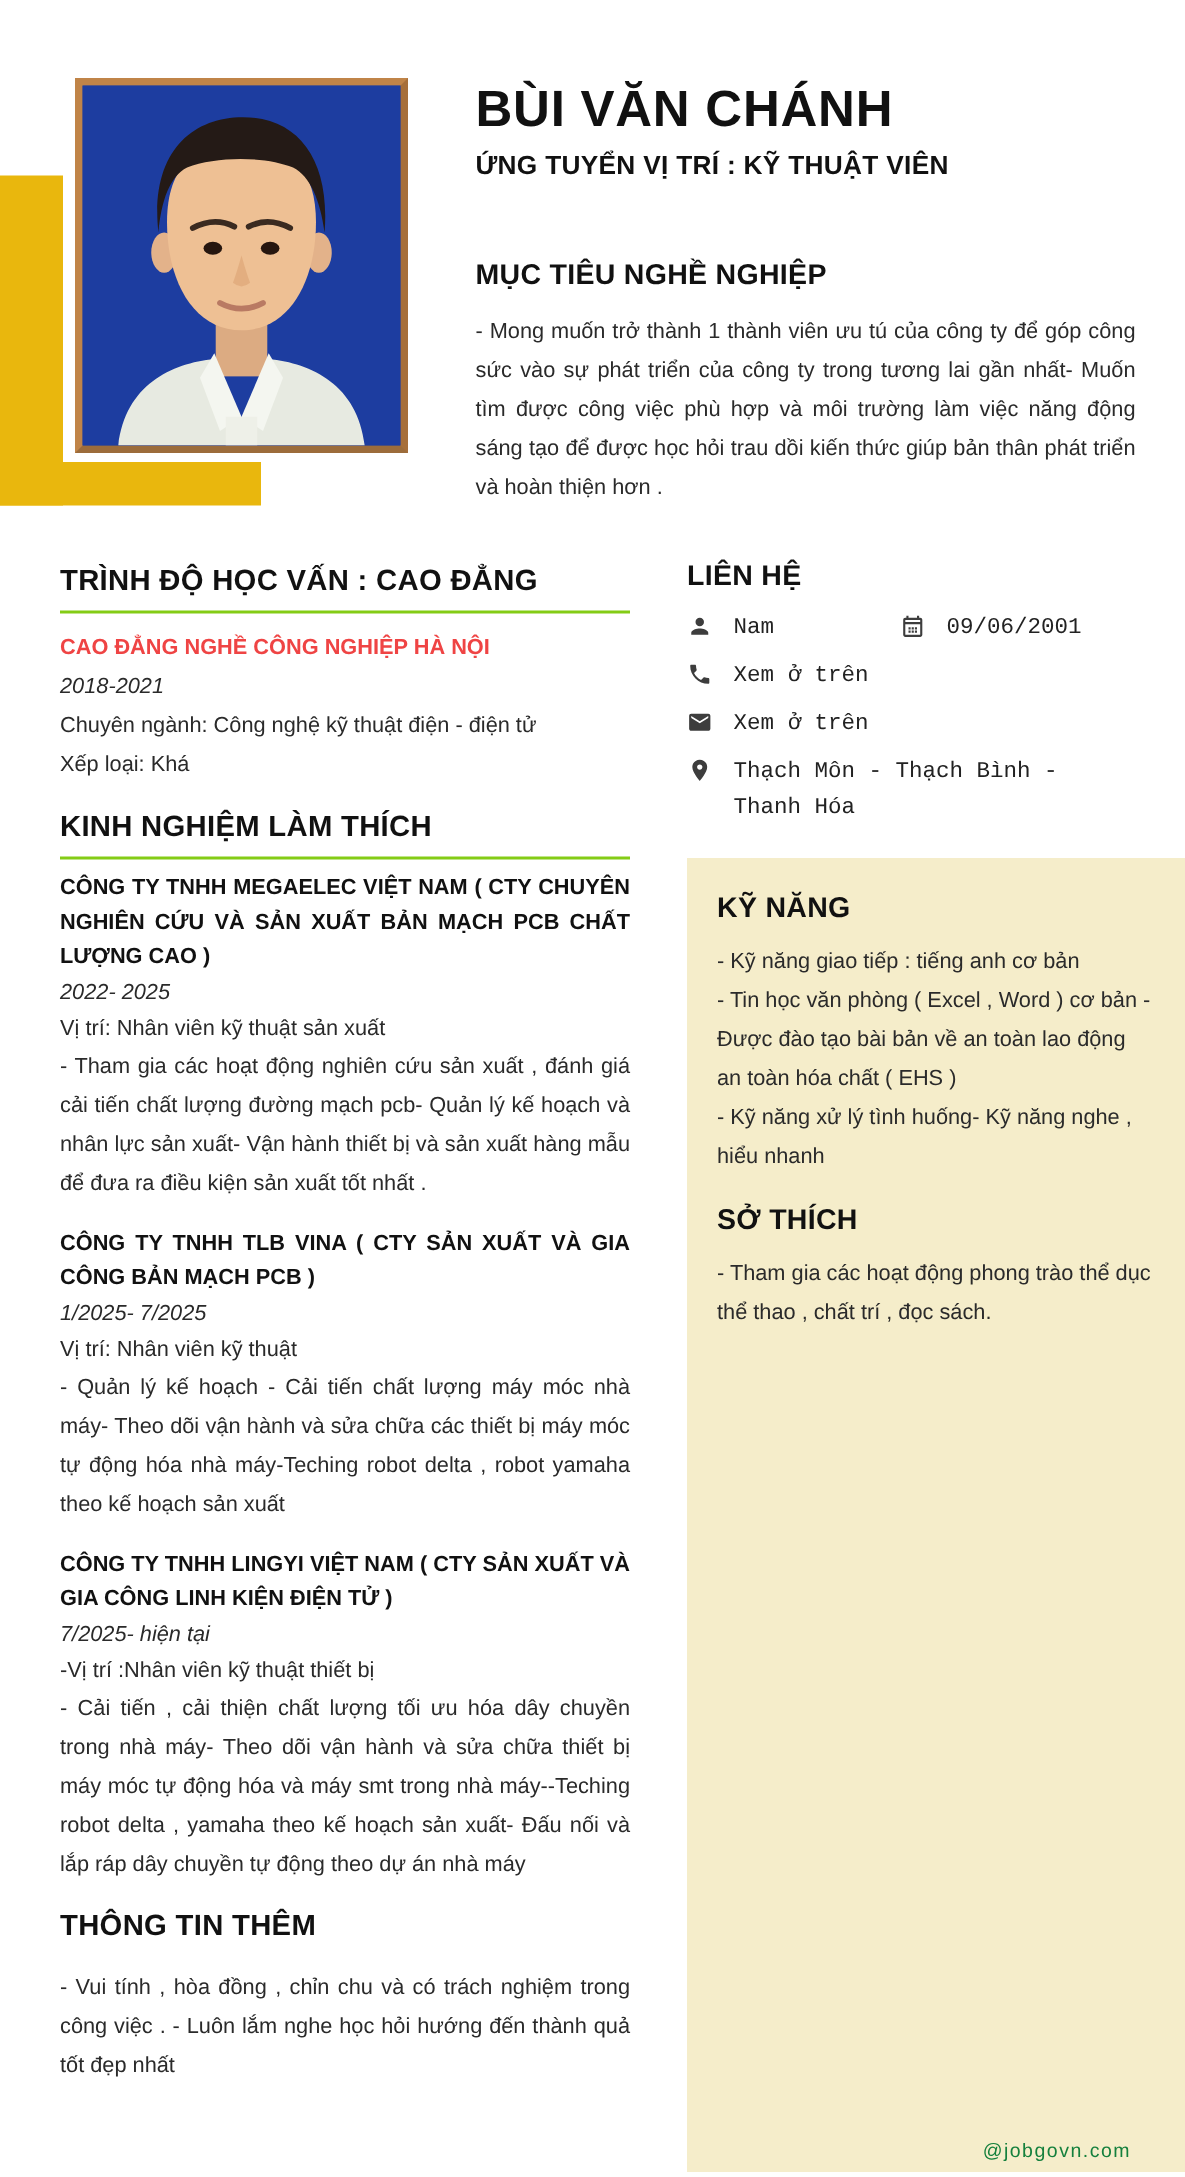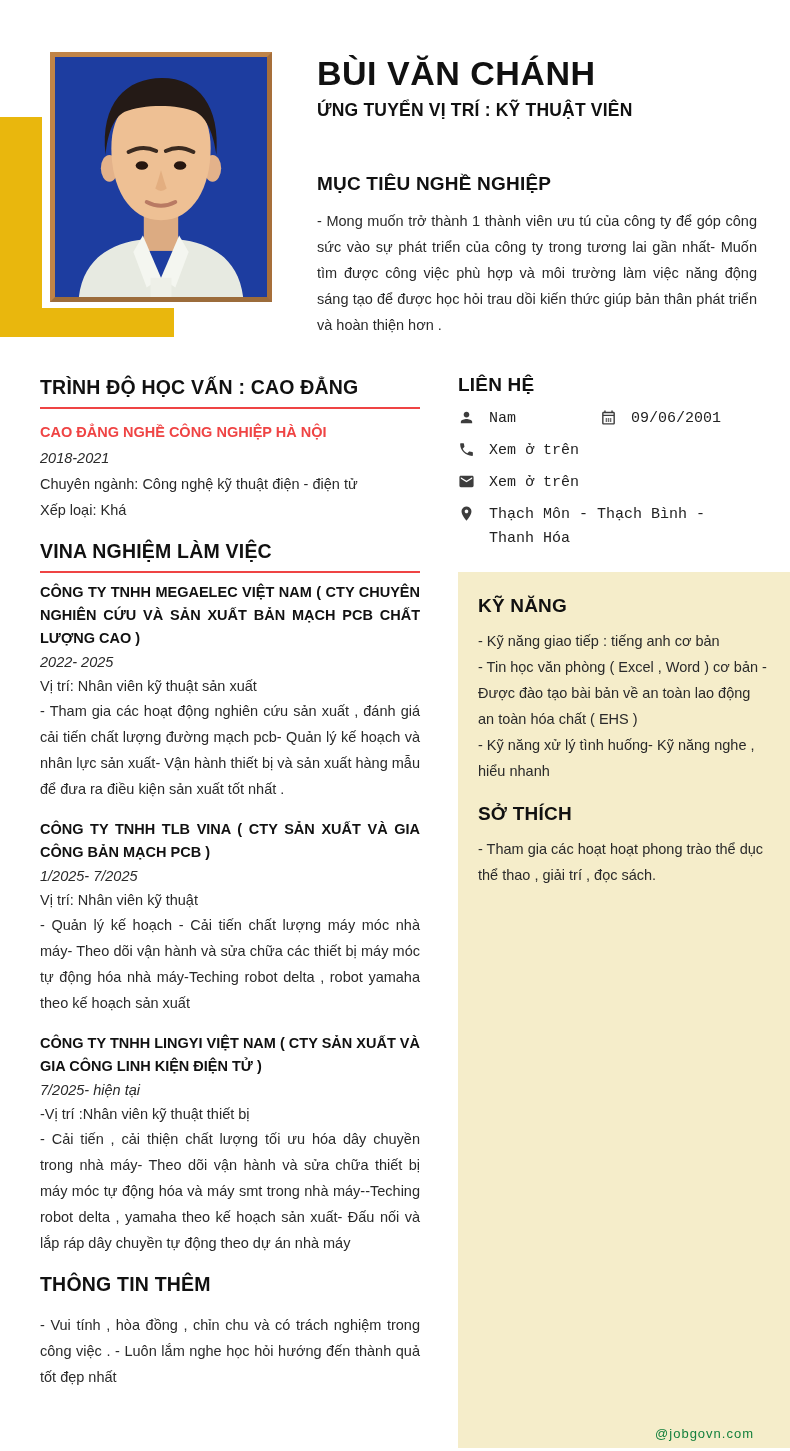--- a/index.html
+++ b/index.html
@@ -32,21 +32,21 @@
   .position { font-size: 17.5px; font-weight: bold; color: #111; margin-top: 7px; letter-spacing: 0.2px; }
 
   .objective { position: absolute; left: 317px; top: 172px; width: 440px; }
   .h-sub { font-size: 19px; font-weight: bold; color: #111; line-height: 24px; letter-spacing: 0.2px; }
   .objective p { margin-top: 12px; font-size: 14.5px; line-height: 26px; text-align: justify; }
 
   
   .left-col { position: absolute; left: 40px; top: 375px; width: 380px; }
   .sec-h {
     font-size: 19.5px; font-weight: bold; color: #111; line-height: 24px;
-    padding-bottom: 8px; border-bottom: 2px solid #ef4444; letter-spacing: 0.2px;
+    padding-bottom: 8px; border-bottom: 2px solid #84cc16; letter-spacing: 0.2px;
   }
   .sec-h.no-line { border-bottom: none; padding-bottom: 0; }
   .edu-block { margin-top: 10px; font-size: 14.5px; line-height: 26px; }
   .edu-block .bold { font-weight: bold; color: #ef4444; }
   .italic { font-style: italic; }
   .exp-head { margin-top: 16px; }
   .job { margin-top: 8px; }
   .job + .job { margin-top: 16px; }
   .job .company { font-size: 14.5px; font-weight: bold; color: #111; line-height: 23px; text-align: justify; }
   .job .period { font-size: 14.5px; font-style: italic; line-height: 24px; }
@@ -122,21 +122,21 @@
 
   <div class="left-col">
     <div class="sec-h">TRÌNH ĐỘ HỌC VẤN : CAO ĐẲNG</div>
     <div class="edu-block">
       <div class="bold">CAO ĐẲNG NGHỀ CÔNG NGHIỆP HÀ NỘI</div>
       <div class="italic">2018-2021</div>
       <div>Chuyên ngành: Công nghệ kỹ thuật điện - điện tử</div>
       <div>Xếp loại: Khá</div>
     </div>
 
-    <div class="sec-h exp-head">VINA NGHIỆM LÀM VIỆC</div>
+    <div class="sec-h exp-head">KINH NGHIỆM LÀM THÍCH</div>
 
     <div class="job">
       <div class="company">CÔNG TY TNHH MEGAELEC VIỆT NAM ( CTY CHUYÊN NGHIÊN CỨU VÀ SẢN XUẤT BẢN MẠCH PCB CHẤT LƯỢNG CAO )</div>
       <div class="period">2022- 2025</div>
       <div class="role">Vị trí: Nhân viên kỹ thuật sản xuất</div>
       <div class="desc">- Tham gia các hoạt động nghiên cứu sản xuất , đánh giá cải tiến chất lượng đường mạch pcb- Quản lý kế hoạch và nhân lực sản xuất- Vận hành thiết bị  và sản xuất hàng mẫu để đưa ra điều kiện sản xuất tốt nhất .</div>
     </div>
 
     <div class="job">
       <div class="company">CÔNG TY TNHH TLB VINA ( CTY SẢN XUẤT VÀ GIA CÔNG BẢN MẠCH PCB )</div>
@@ -205,17 +205,17 @@
   </div>
 
   <div class="panel">
     <div class="sec-h2">KỸ NĂNG</div>
     <div class="body">
       <div>- Kỹ năng giao tiếp : tiếng anh cơ bản</div>
       <div>- Tin học văn phòng ( Excel , Word ) cơ bản - Được đào tạo bài bản về an toàn lao động an toàn hóa chất  ( EHS )</div>
       <div>- Kỹ năng xử lý tình huống- Kỹ năng nghe , hiểu nhanh</div>
     </div>
     <div class="sec-h2 hobby-head">SỞ THÍCH</div>
-    <div class="body">- Tham gia các hoạt hoạt phong trào thể dục thể thao , giải trí , đọc sách.</div>
+    <div class="body">- Tham gia các hoạt động phong trào thể dục thể thao , chất trí , đọc sách.</div>
     <div class="watermark">@jobgovn.com</div>
   </div>
 
 </div>
 
 </body></html>

